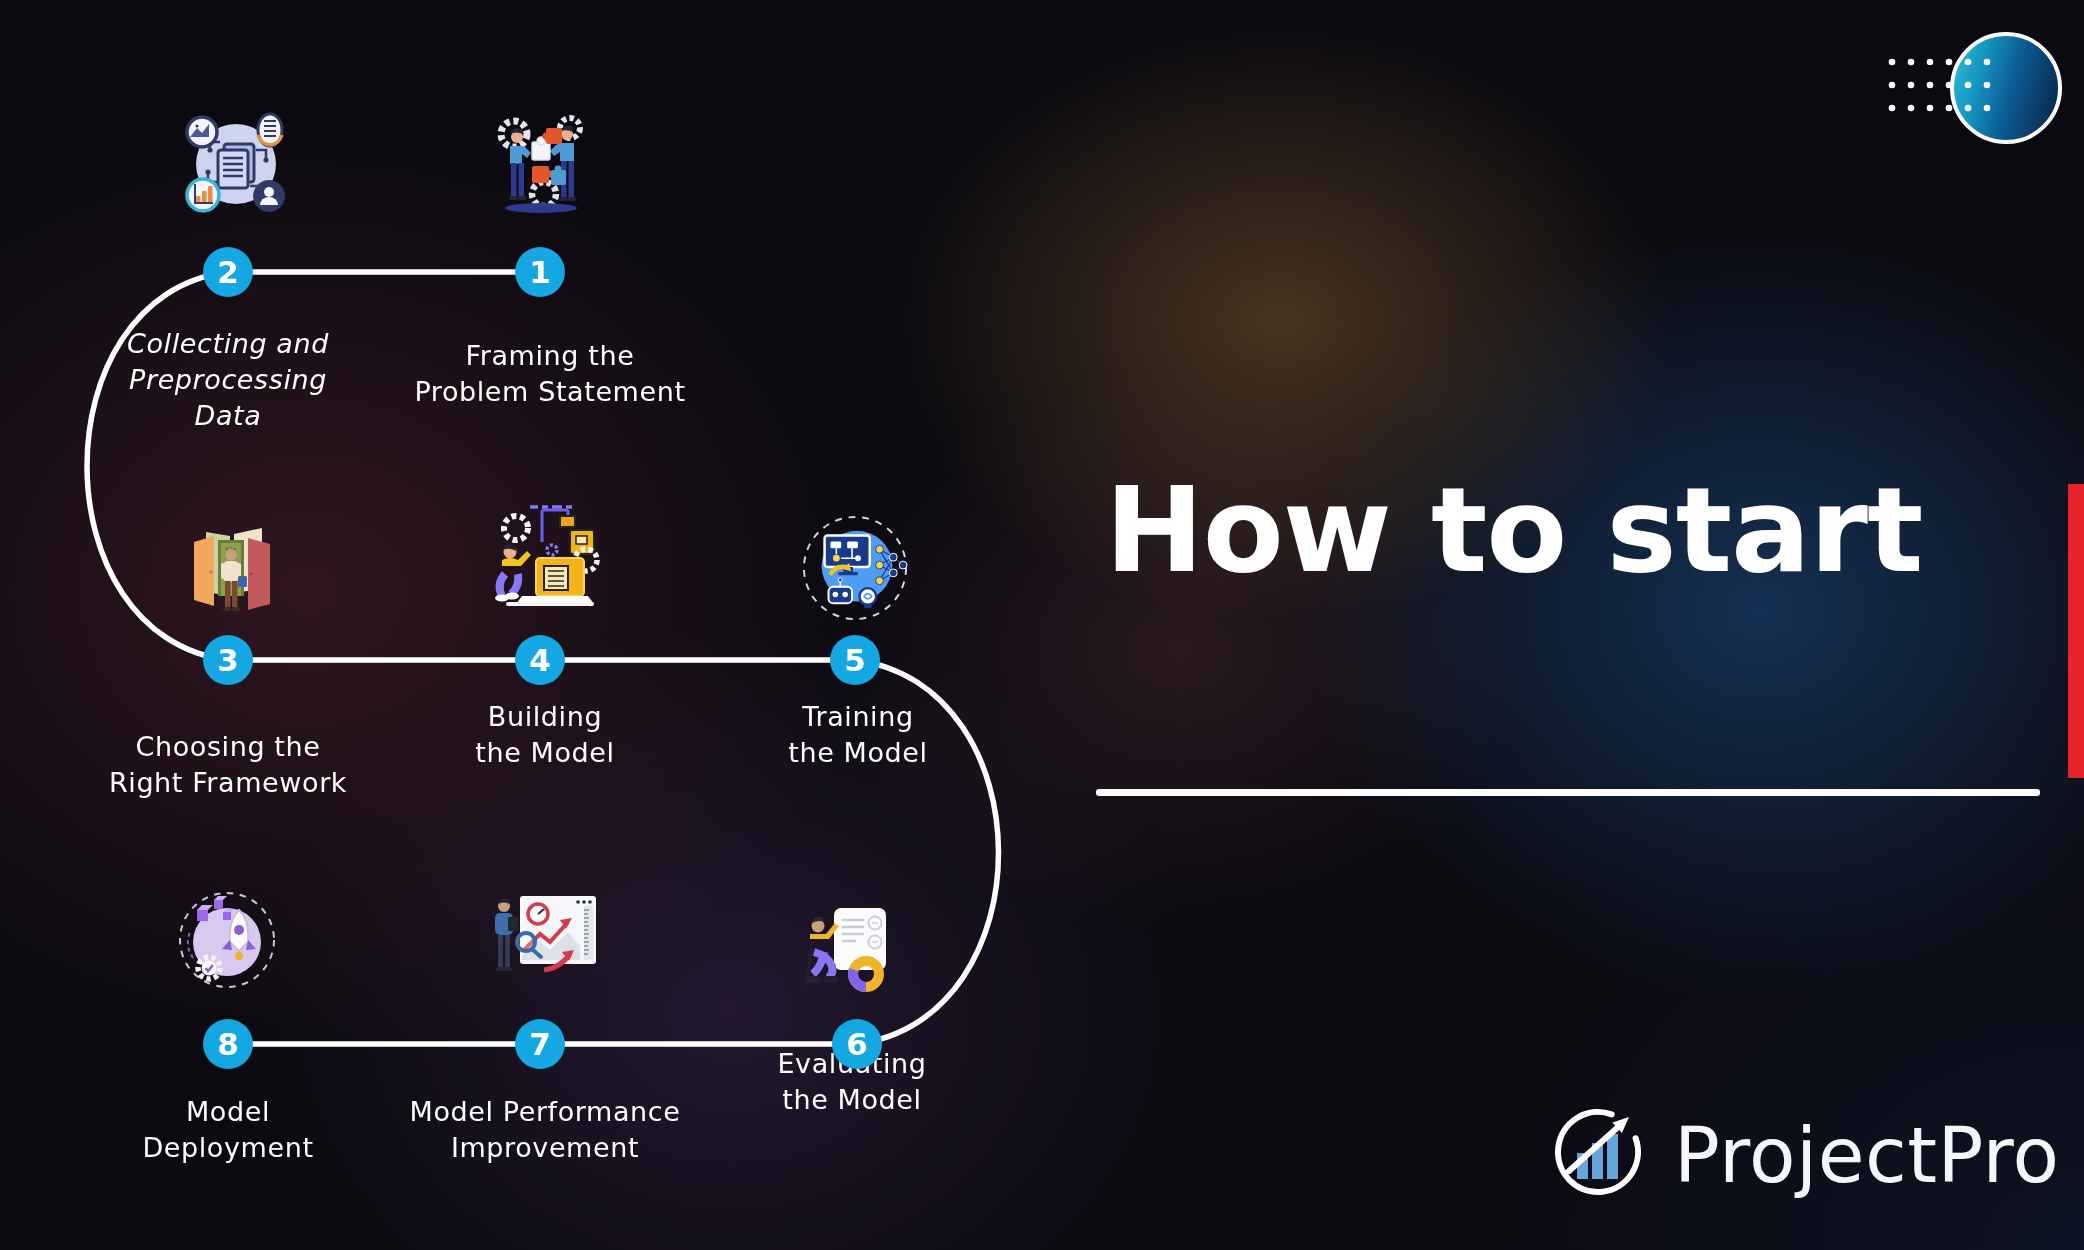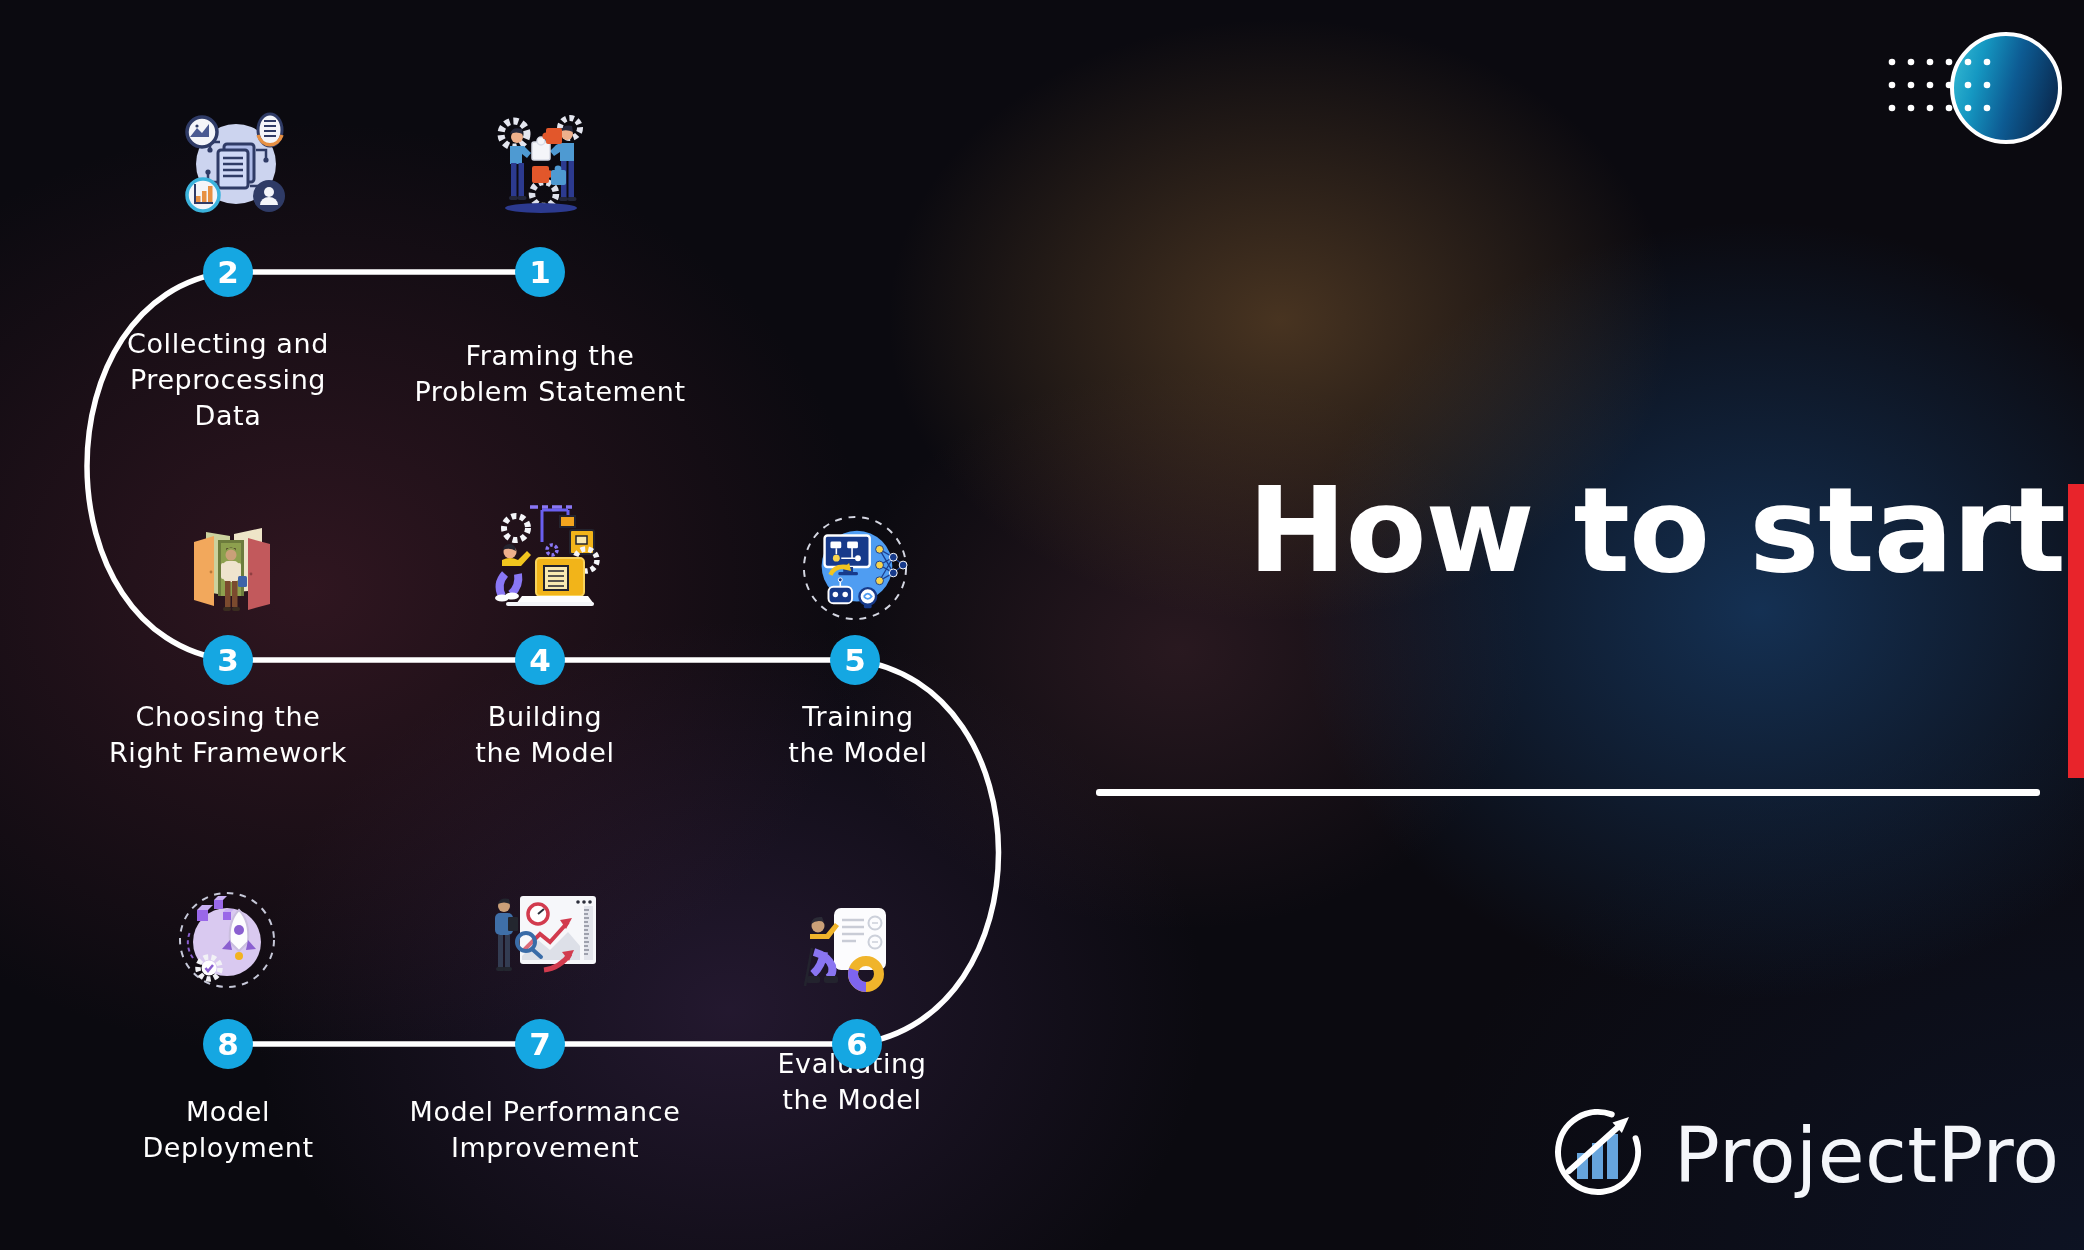--- a/index.html
+++ b/index.html
@@ -29,21 +29,21 @@
   .lbl{
     position:absolute;z-index:2;color:#fff;text-align:center;
     font-size:27px;line-height:36px;letter-spacing:.6px;
     white-space:pre-line;width:380px;
     font-family:"DejaVu Sans","Liberation Sans",sans-serif;
   }
   .icon{position:absolute;z-index:2;}
   
   .title{
     position:absolute;left:1105px;top:450px;width:960px;z-index:2;
-    text-align:right;color:#fff;font-weight:bold;
+    text-align:left;color:#fff;font-weight:bold;
     font-size:118px;line-height:160px;letter-spacing:-1px;
   }
   .title span{display:block;}
   .underline{position:absolute;left:1096px;top:789px;width:944px;height:7px;background:#fff;border-radius:3px;z-index:2;}
   .redbar{position:absolute;left:2068px;top:484px;width:16px;height:294px;background:#e8242b;z-index:2;}
   
   .ball{
     position:absolute;left:1950px;top:32px;width:104px;height:104px;border-radius:50%;
     border:4px solid #fff;z-index:2;
     background:linear-gradient(105deg,#39bcd4 0%,#1598c2 25%,#0d5b93 55%,#0a2f57 88%);
@@ -291,24 +291,24 @@
   <div class="num" style="left:203px;top:247px;">2</div>
   <div class="num" style="left:203px;top:635px;">3</div>
   <div class="num" style="left:515px;top:635px;">4</div>
   <div class="num" style="left:830px;top:635px;">5</div>
   <div class="num" style="left:832px;top:1019px;">6</div>
   <div class="num" style="left:515px;top:1019px;">7</div>
   <div class="num" style="left:203px;top:1019px;">8</div>
 
   <div class="lbl" style="left:360px;top:338px;">Framing the
 Problem Statement</div>
-  <div class="lbl" style="left:38px;top:326px;">Collecting and
+  <div class="lbl" style="left:38px;top:326px;font-style:italic;">Collecting and
 Preprocessing
 Data</div>
-  <div class="lbl" style="left:38px;top:699px;">Choosing the
+  <div class="lbl" style="left:38px;top:729px;">Choosing the
 Right Framework</div>
   <div class="lbl" style="left:355px;top:699px;">Building
 the Model</div>
   <div class="lbl" style="left:668px;top:699px;">Training
 the Model</div>
   <div class="lbl" style="left:662px;top:1046px;">Evaluating
 the Model</div>
   <div class="lbl" style="left:38px;top:1094px;">Model
 Deployment</div>
   <div class="lbl" style="left:355px;top:1094px;">Model Performance

